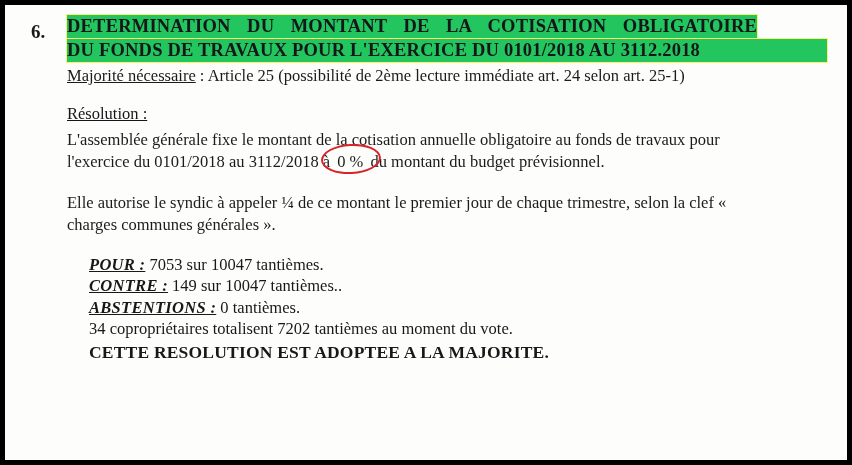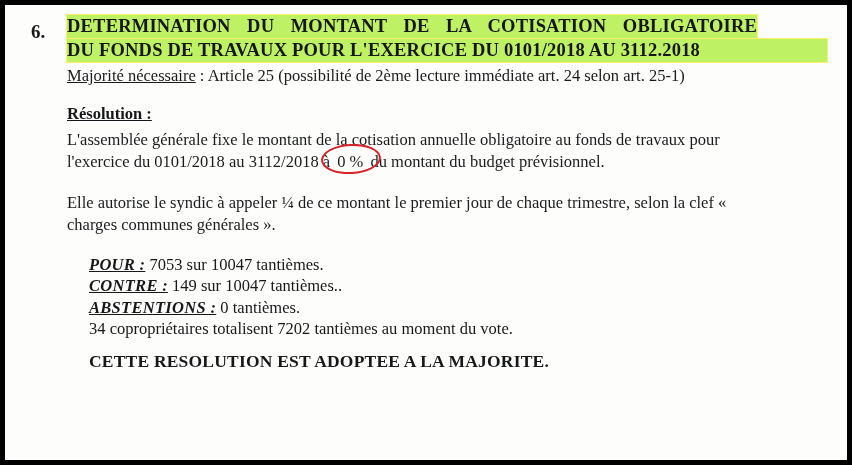--- a/index.html
+++ b/index.html
@@ -51,21 +51,21 @@
 
   
   .title {
     font-size: 18.5px;
     font-weight: bold;
     letter-spacing: 0.2px;
     color: #16171a;
     line-height: 1.28;
   }
   .title .hl {
-    background: #bef264;
+    background: #22c55e;
     box-shadow: 0 0 0 1px #fdf06a;
   }
   .title-line1 {
     display: block;
     text-align: justify;
     text-align-last: justify;
     width: 690px;
   }
   .title-line2 {
     display: block;
@@ -77,21 +77,21 @@
     color: #1a1b1d;
     line-height: 1.3;
   }
   .majorite .u {
     text-decoration: underline;
   }
 
   .res-head {
     margin-top: 17px;
     font-size: 16.5px;
-    font-weight: bold;
+    font-weight: normal;
     color: #16171a;
   }
   .res-head .u {
     text-decoration: underline;
   }
 
   p.para {
     margin: 5px 0 0 0;
     font-size: 16.5px;
     line-height: 1.32;
@@ -146,21 +146,21 @@
     color: #1a1b1d;
     display: block;
     margin-top: -1px;
   }
   .votes .totals {
     display: block;
     margin-top: 0;
   }
   .votes .verdict {
     display: block;
-    margin-top: 10px;
+    margin-top: 1px;
     font-weight: bold;
     font-size: 17.5px;
     letter-spacing: 0.2px;
   }
 </style>
 </head>
 <body>
 
 <div class="page">
   <div class="scan">

